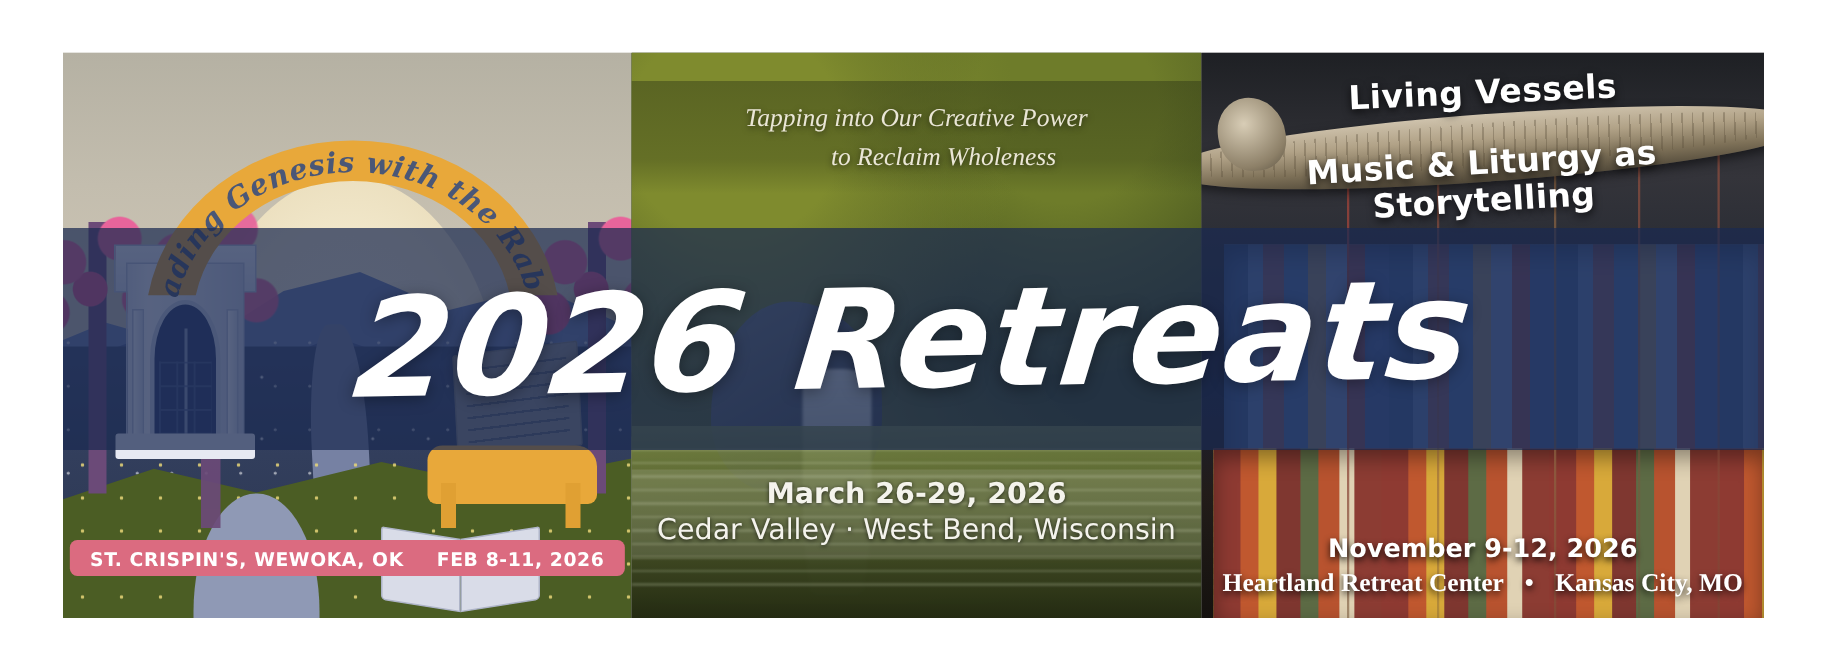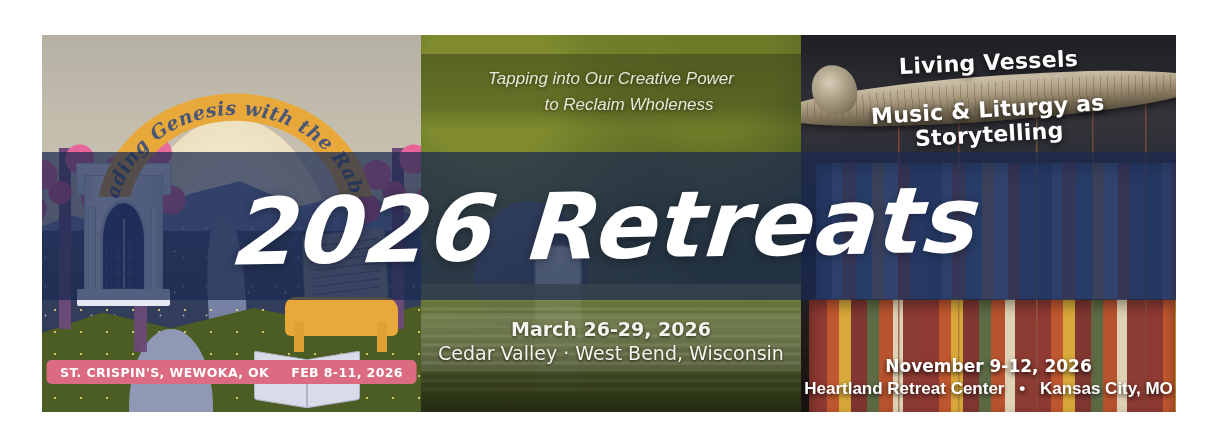--- a/index.html
+++ b/index.html
@@ -259,21 +259,21 @@
   }
   .p2-title {
     font-family: "DejaVu Serif", serif;
     font-size: 28px;
     color: #f3f0e4;
     letter-spacing: 0.2px;
     text-shadow: 0 1px 4px rgba(0,0,0,.55);
     line-height: 1.15;
   }
   .p2-sub1, .p2-sub2 {
-    font-family: Liberation Sans, sans-serif;
+    font-family: Liberation Serif, serif;
     font-style: italic;
     font-size: 17px;
     color: #eae6d6;
     text-shadow: 0 1px 4px rgba(0,0,0,.55);
     margin-top: 7px;
   }
   .p2-sub2 { margin-top: 6px; margin-left: 36px; }
   .p2-caption {
     position: absolute; left: 0; right: 0; bottom: 11%;
     text-align: center;
@@ -382,21 +382,21 @@
   .p3-caption {
     position: absolute; left: 0; right: 0; bottom: 3.5%;
     text-align: center;
   }
   .p3-date {
     font-family: "DejaVu Sans", sans-serif;
     font-weight: 700; font-size: 17px; color: #ffffff;
     text-shadow: 0 2px 5px rgba(0,0,0,.85);
   }
   .p3-place {
-    font-family: Liberation Sans, sans-serif;
+    font-family: Liberation Serif, serif;
     font-weight: 700; font-size: 17px; color: #ffffff;
     margin-top: 3px;
     text-shadow: 0 2px 5px rgba(0,0,0,.85);
   }
   .p3-place .dot { margin: 0 10px; }
 
   
   .banner {
     position: absolute;
     left: 42px; top: 152px;

